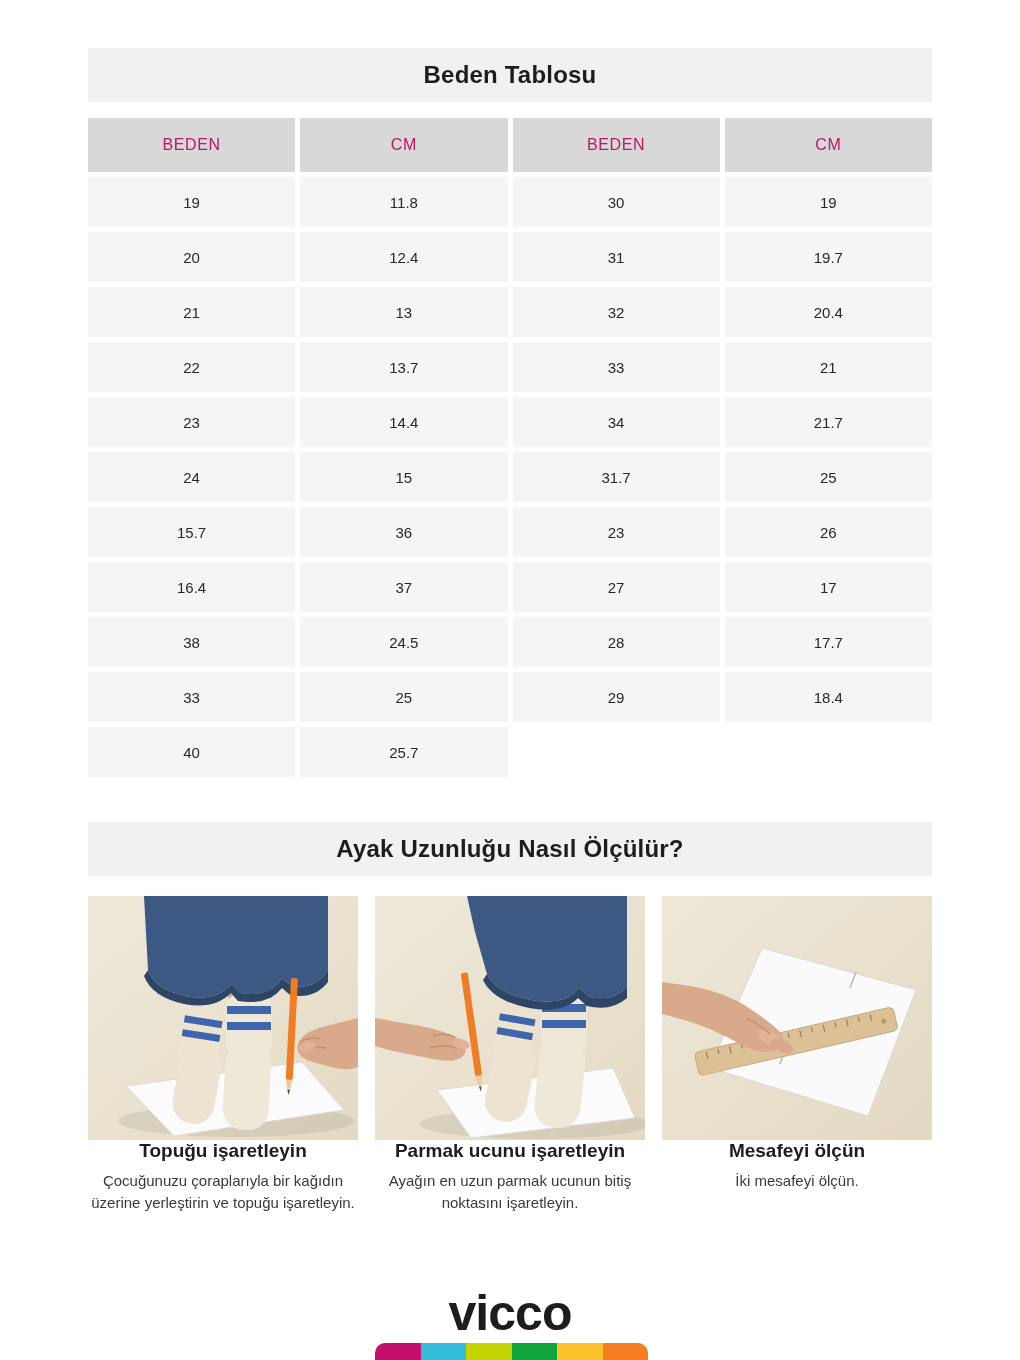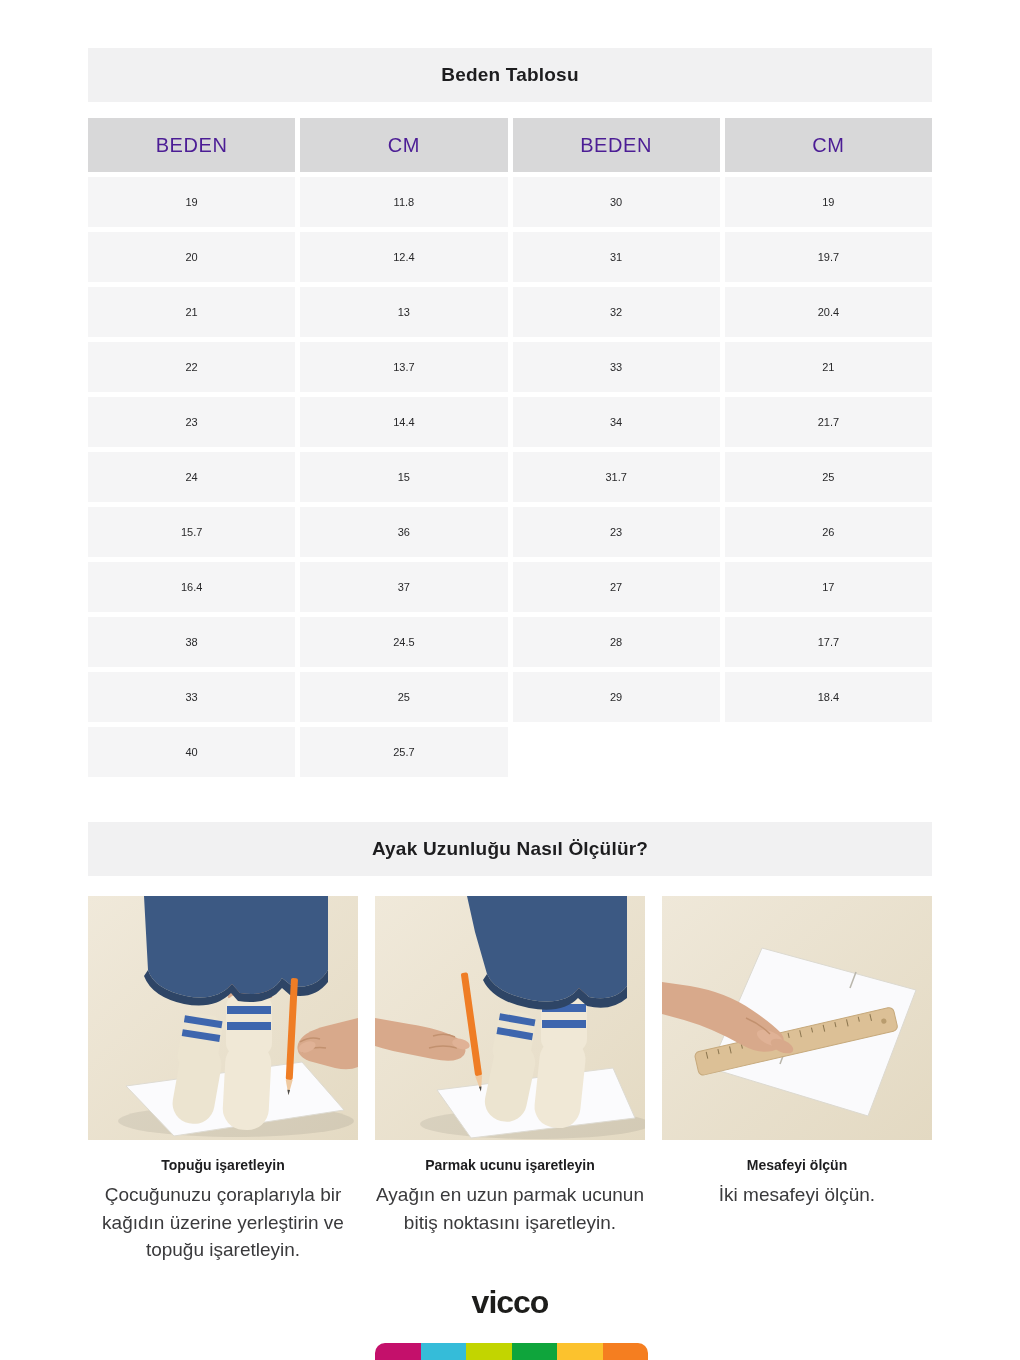--- a/index.html
+++ b/index.html
@@ -20,21 +20,21 @@
     position: absolute;
     left: 88px;
     width: 844px;
     height: 54px;
     background: #f1f1f2;
     display: flex;
     align-items: center;
     justify-content: center;
   }
   .banner span {
-    font-size: 19px;
+    font-size: 24px;
     font-weight: 700;
     color: #1d1d1f;
     letter-spacing: 0.2px;
   }
   .title-banner { top: 48px; }
   .section-banner { top: 822px; }
 
   
   .size-table {
     position: absolute;
@@ -44,68 +44,67 @@
     display: grid;
     grid-template-columns: repeat(4, 1fr);
     gap: 5px;
   }
   .size-table .cell {
     background: #f5f5f6;
     height: 50px;
     display: flex;
     align-items: center;
     justify-content: center;
-    font-size: 11px;
+    font-size: 15px;
     color: #28282a;
   }
   .size-table .head {
     background: #d8d8d9;
     height: 54px;
-    font-size: 20px;
+    font-size: 16px;
     letter-spacing: 0.6px;
-    color: #4c1d95;
+    color: #be185d;
   }
 
   
   .steps {
     position: absolute;
     left: 88px;
     top: 896px;
     width: 844px;
     display: grid;
     grid-template-columns: repeat(3, 270px);
     column-gap: 17px;
   }
   .step { width: 270px; text-align: center; }
   .step svg.photo {
     display: block;
     width: 270px;
     height: 244px;
   }
   .step h3 {
-    margin-top: 17px;
-    font-size: 14px;
+    font-size: 19px;
     font-weight: 700;
     color: #1d1d1f;
   }
   .step p {
     margin-top: 8px;
-    font-size: 19px;
+    font-size: 15px;
     line-height: 1.45;
     color: #3a3a3c;
   }
 
   
   .brand-logo {
     position: absolute;
     left: 0;
     top: 1284px;
     width: 1020px;
     text-align: center;
-    font-size: 32px;
+    font-size: 50px;
     font-weight: 800;
     letter-spacing: -1px;
     color: #1d1d1b;
   }
   .brand-bar {
     position: absolute;
     left: 375px;
     top: 1343px;
     width: 273px;
     height: 26px;

